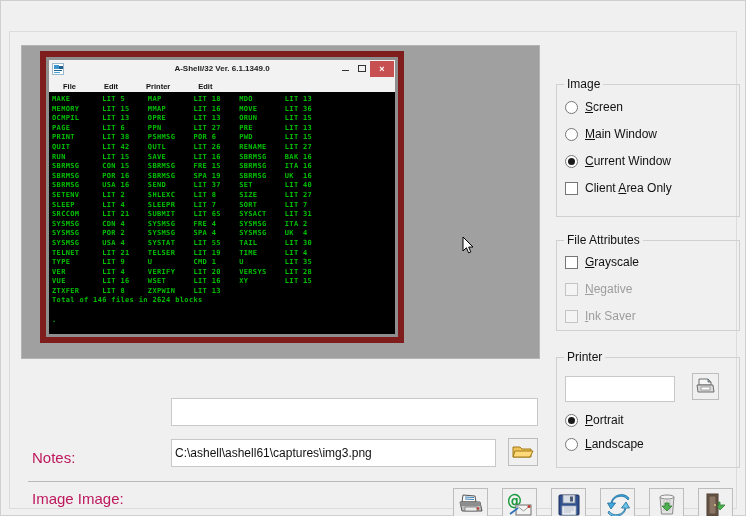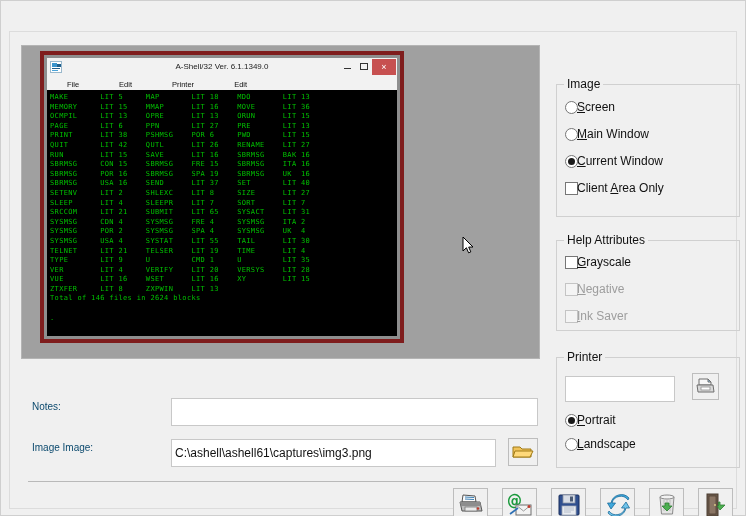--- a/index.html
+++ b/index.html
@@ -56,21 +56,21 @@
   
   .preview{
     position:absolute;left:11px;top:13px;width:519px;height:314px;
     background:#a0a0a0;
     border:1px solid #b4b4b4;box-sizing:border-box;
   }
   
   .inner-win{
     position:absolute;left:18px;top:5px;width:364px;height:292px;
     background:#8e8e8e;
-    border:4px solid #7f1d1d;box-sizing:border-box;
+    border:6px solid #7f1d1d;box-sizing:border-box;font-weight:bold;
   }
   .inner-title{
     position:absolute;left:3px;top:3px;right:3px;height:18px;
     background:#f2f2f2;
   }
   .inner-title .t{
     position:absolute;left:0;top:0;width:100%;height:18px;line-height:18px;
     text-align:center;font-size:8px;color:#222;
   }
   .inner-ico{
@@ -88,21 +88,21 @@
   .wbtn.max:after{content:"";position:absolute;left:4px;top:4px;width:8px;height:7px;border:1px solid #333;box-sizing:border-box;}
   .wbtn.cls{width:24px;background:#c75050;}
   .wbtn.cls:after{content:"\00d7";position:absolute;left:0;top:0;width:24px;height:16px;
       line-height:16px;text-align:center;color:#fff;font-size:9px;}
   .inner-menu{
     position:absolute;left:3px;top:21px;right:3px;height:14px;
     background:#f2f2f2;
   }
   .inner-menu span{
     display:inline-block;font-size:7.5px;color:#111;line-height:14px;
-    padding:0 20px;
+    padding:0 14px;
   }
   .term{
     position:absolute;left:3px;top:35px;right:3px;bottom:3px;
     background:#000;
     overflow:hidden;
     font-family:"DejaVu Sans Mono","Liberation Mono",monospace;
     font-size:7px;
     color:#00c000;
     line-height:9.6px;
     padding:3px 8px 0 3px;
@@ -127,21 +127,21 @@
     background:#f0f0f0;
     padding:0 3px;
     font-size:12px;color:#111;
   }
   #grp-source{left:546px;top:52px;width:184px;height:133px;}
   #grp-attrs {left:546px;top:208px;width:184px;height:91px;}
   #grp-printer{left:546px;top:325px;width:184px;height:111px;}
 
   .opt{position:absolute;font-size:12px;color:#111;cursor:pointer;}
   .opt .mark{position:absolute;left:0;top:1px;}
-  .opt .lbl{position:absolute;left:12px;top:0;white-space:nowrap;line-height:14px;}
+  .opt .lbl{position:absolute;left:20px;top:0;white-space:nowrap;line-height:14px;}
   .radio{
     width:13px;height:13px;border:1px solid #767676;border-radius:50%;
     background:#fff;box-sizing:border-box;display:block;
   }
   .radio.on:after{
     content:"";position:absolute;left:3px;top:3px;width:7px;height:7px;
     border-radius:50%;background:#1a1a1a;
   }
   .check{
     width:13px;height:13px;border:1px solid #767676;background:#fff;
@@ -154,21 +154,21 @@
   
   .printer-input{
     position:absolute;left:555px;top:344px;width:110px;height:26px;
     background:#fff;border:1px solid #c8c8c8;box-sizing:border-box;
   }
   .printer-btn{
     position:absolute;left:682px;top:341px;width:27px;height:27px;
     background:#f0f0f0;border:1px solid #bdbdbd;box-sizing:border-box;
   }
   
-  .flabel{position:absolute;font-size:10px;color:#0c4a6e;}
+  .flabel{position:absolute;font-size:15px;color:#be185d;margin-top:48px;}
   #lbl-notes{left:22px;top:369px;}
   #lbl-file {left:22px;top:410px;}
   .finput{
     position:absolute;background:#fff;border:1px solid #c8c8c8;
     box-sizing:border-box;font-family:"Liberation Sans",sans-serif;
     font-size:12px;color:#111;padding:12px 3px;outline:none;
   }
   #in-notes{left:161px;top:366px;width:367px;height:28px;}
   #in-file {left:161px;top:407px;width:325px;height:28px;}
   .browse{
@@ -243,21 +243,21 @@
       <span class="lbl"><u>C</u>urrent Window</span>
     </div>
     <div class="opt" style="left:555px;top:149px;">
       <span class="mark">
           <span class="check"></span>
         </span>
       <span class="lbl">Client <u>A</u>rea Only</span>
     </div>
 
     <div class="grp" id="grp-attrs">
-      <span class="cap">Help Attributes</span>
+      <span class="cap">File Attributes</span>
     </div>
     <div class="opt" style="left:555px;top:223px;">
       <span class="mark">
           <span class="check"></span>
         </span>
       <span class="lbl"><u>G</u>rayscale</span>
     </div>
     <div class="opt disabled" style="left:555px;top:250px;">
       <span class="mark">
           <span class="check"></span>

